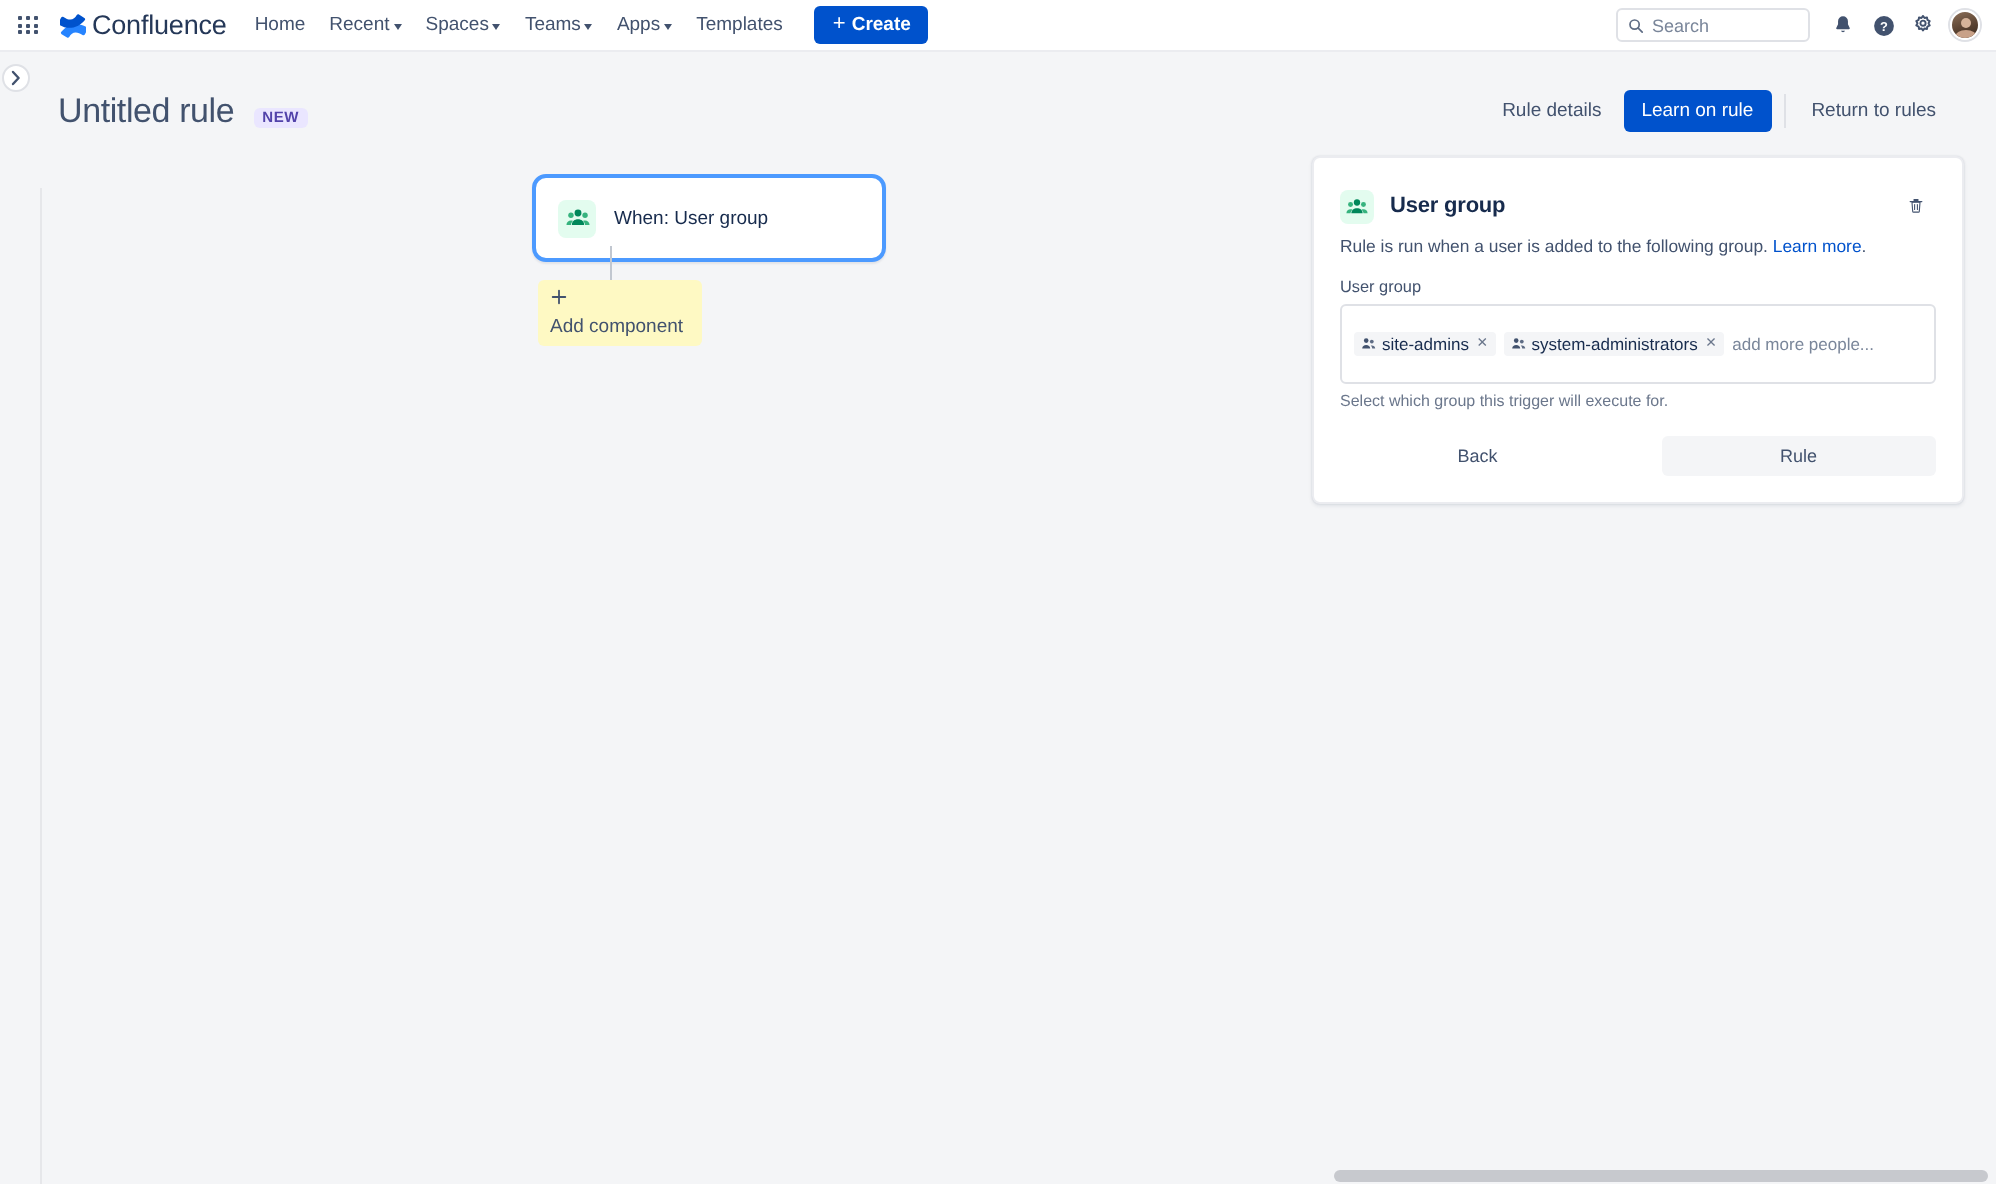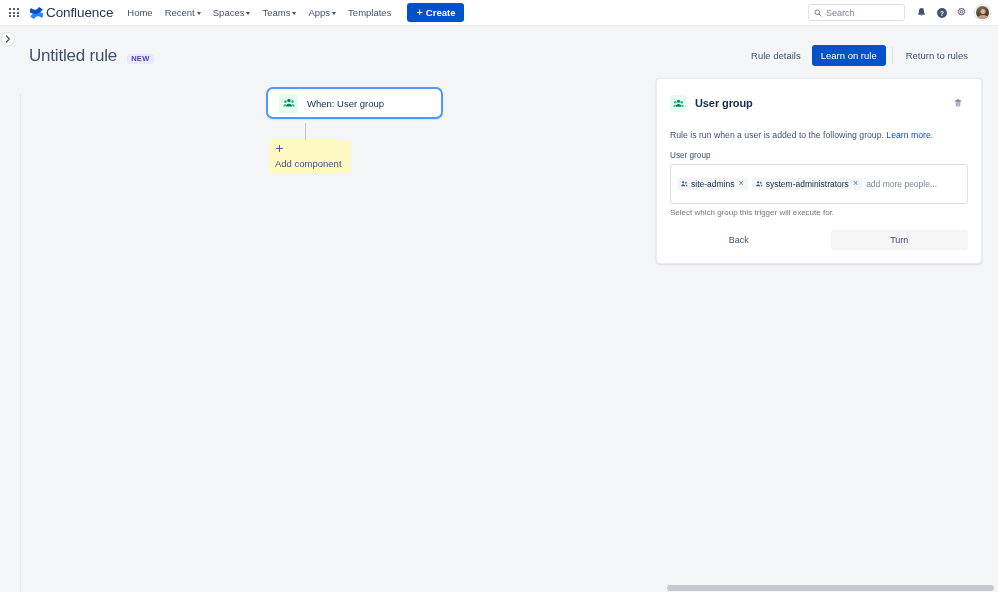--- a/index.html
+++ b/index.html
@@ -236,21 +236,21 @@
   .canvas {
     position: absolute;
     left: 22px; right: 0; top: 0; bottom: 0;
     overflow: hidden;
   }
 
   .trigger-card {
     position: absolute;
     left: 244px; top: 20px;
     width: 177px;
-    height: 32px;
+    height: 44px;
     background: #ffffff;
     border: 2px solid #4c9aff;
     border-radius: 7px;
     display: flex;
     align-items: center;
     padding: 0 11px;
     gap: 9px;
     cursor: pointer;
     box-shadow: 0 1px 1px rgba(9,30,66,0.08);
   }
@@ -324,21 +324,21 @@
     margin-left: auto;
     width: 20px; height: 20px;
     display: flex; align-items: center; justify-content: center;
     border-radius: 3px;
     cursor: pointer;
     background: transparent;
     border: none;
   }
 
   .panel-desc {
-    margin-top: 17px;
+    margin-top: 5px;
     font-size: 8.7px;
     color: #42526e;
     line-height: 1.35;
   }
   .learn-more { color: #0052cc; cursor: pointer; }
 
   .field-label {
     margin-top: 9px;
     font-size: 8.2px;
     color: #42526e;
@@ -643,21 +643,21 @@
           <span class="chip-x">×</span>
         </span>
 
         <input class="chip-input" type="text" placeholder="add more people..." style="">
       </div>
 
       <div class="field-hint">Select which group this trigger will execute for.</div>
 
       <div class="panel-footer">
         <button class="btn-back">Back</button>
-        <button class="btn-next">Turn</button>
+        <button class="btn-next">Rule</button>
       </div>
 
     </div>
   </div>
 
   <div class="h-scrollbar">
     <div class="h-scroll-thumb"></div>
   </div>
 </div>
 

